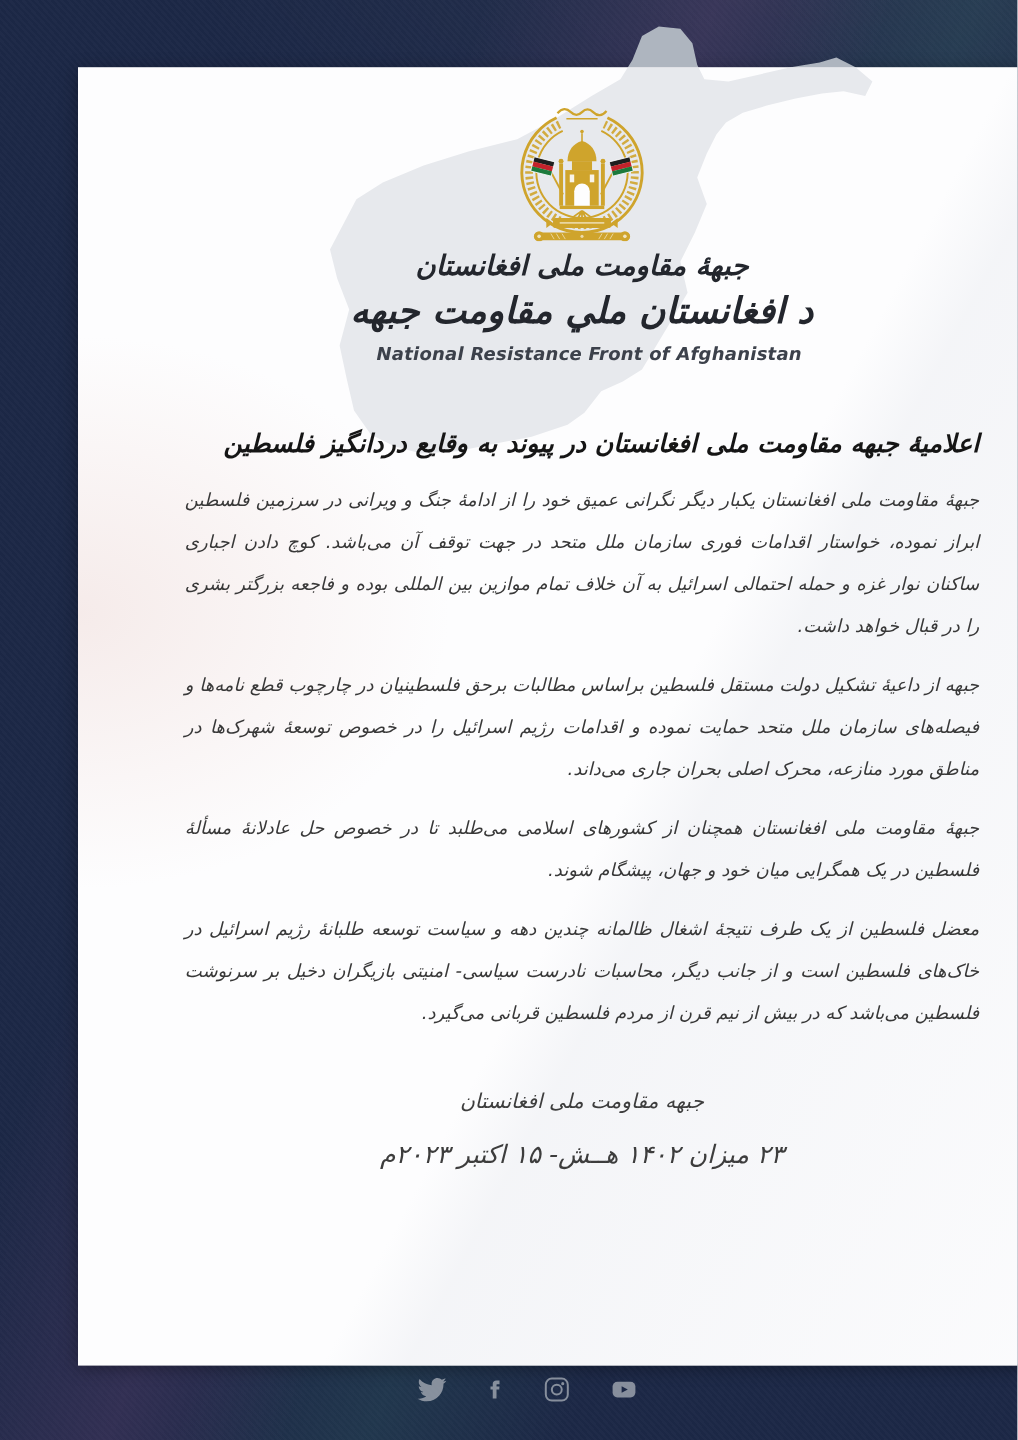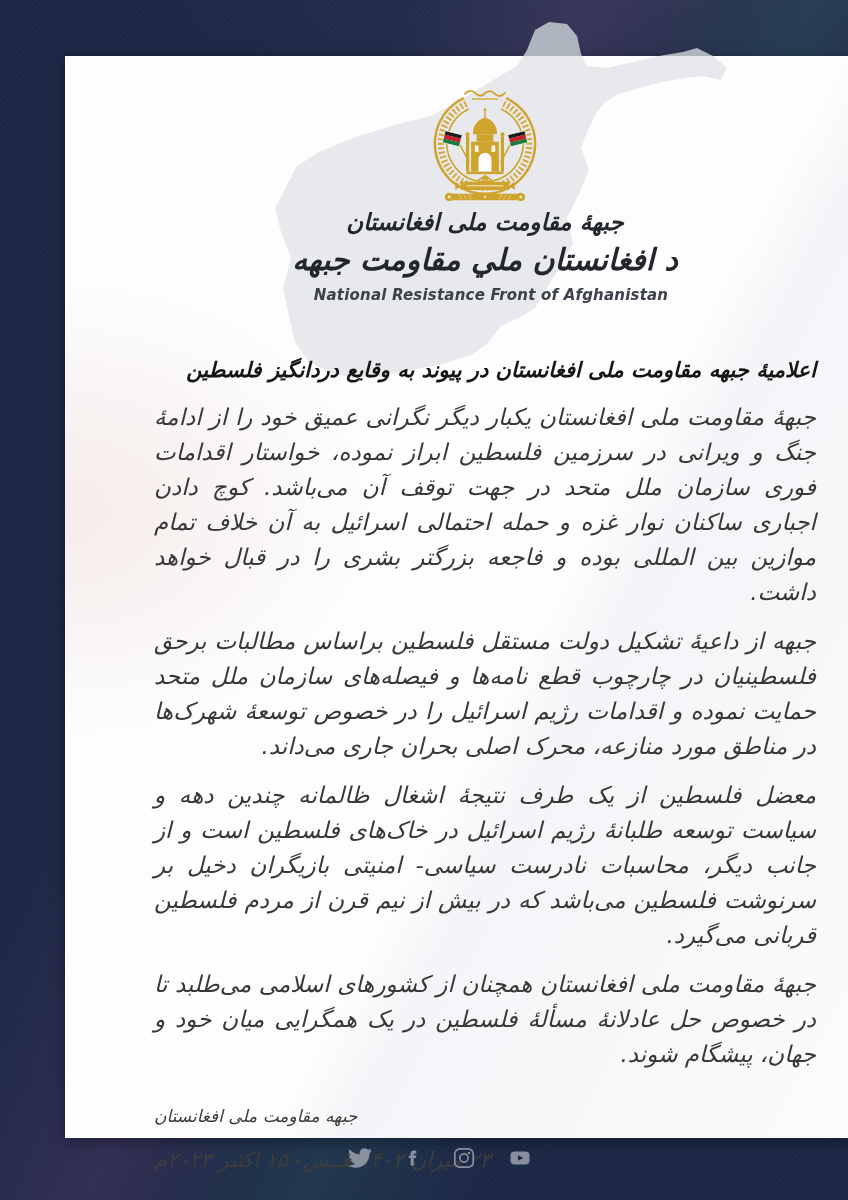--- a/index.html
+++ b/index.html
@@ -28,25 +28,25 @@
   .masthead{ text-align:center; direction:rtl; color:#23262d;}
   .cal-fa{font-size:23px;font-weight:bold;margin-top:8px;letter-spacing:0.5px;}
   .cal-ps{font-size:30px;font-weight:bold;margin-top:7px;letter-spacing:0.5px;}
   .name-en{direction:ltr;font-size:15px;font-weight:bold;color:#3c414b;margin-top:9px;letter-spacing:0.2px;padding-left:12px;}
   .text-col{width:662px;margin:0 auto;direction:rtl;}
   .title{
     font-size:21px;font-weight:bold;color:#151515;text-align:right;
     margin-top:54px;line-height:24px;
   }
   .para{
-    font-size:23px;line-height:35px;color:#383838;text-align:justify;
+    font-size:15px;line-height:35px;color:#383838;text-align:justify;
     margin:14px 0 0;
   }
   .para:first-of-type{margin-top:18px;}
-  .sig-block{text-align:left;margin-top:34px;color:#3d3d3d;}
+  .sig-block{text-align:center;margin-top:46px;color:#3d3d3d;}
   .sig{font-size:17px;}
   .date{font-size:21px;margin-top:22px;}
   .footer{
     position:absolute;left:0;top:1146px;width:848px;
     display:flex;justify-content:center;align-items:center;gap:33px;
     transform:translateX(16px);
   }
   .soc{width:24px;height:24px;display:block;opacity:0.85;cursor:pointer;}
 </style>
 </head>
@@ -145,22 +145,22 @@
       <div class="masthead">
         <div class="cal-fa">جبهۀ مقاومت ملی افغانستان</div>
         <div class="cal-ps">د افغانستان ملي مقاومت جبهه</div>
         <div class="name-en">National Resistance Front of Afghanistan</div>
       </div>
 
       <div class="text-col">
         <div class="title">اعلامیهٔ جبهه مقاومت ملی افغانستان در پیوند به وقایع دردانگیز فلسطین</div>
         <p class="para">جبههٔ مقاومت ملی افغانستان یکبار دیگر نگرانی عمیق خود را از ادامهٔ جنگ و ویرانی در سرزمین فلسطین ابراز نموده، خواستار اقدامات فوری سازمان ملل متحد در جهت توقف آن می‌باشد. کوچ دادن اجباری ساکنان نوار غزه و حمله احتمالی اسرائیل به آن خلاف تمام موازین بین المللی بوده و فاجعه بزرگتر بشری را در قبال خواهد داشت.</p>
         <p class="para">جبهه از داعیهٔ تشکیل دولت مستقل فلسطین براساس مطالبات برحق فلسطینیان در چارچوب قطع نامه‌ها و فیصله‌های سازمان ملل متحد حمایت نموده و اقدامات رژیم اسرائیل را در خصوص توسعهٔ شهرک‌ها در مناطق مورد منازعه، محرک اصلی بحران جاری می‌داند.</p>
+        <p class="para">جبههٔ مقاومت ملی افغانستان همچنان از کشورهای اسلامی می‌طلبد تا در خصوص حل عادلانهٔ مسألهٔ فلسطین در یک همگرایی میان خود و جهان، پیشگام شوند.</p>
         <p class="para">معضل فلسطین از یک طرف نتیجهٔ اشغال ظالمانه چندین دهه و سیاست توسعه طلبانهٔ رژیم اسرائیل در خاک‌های فلسطین است و از جانب دیگر، محاسبات نادرست سیاسی- امنیتی بازیگران دخیل بر سرنوشت فلسطین می‌باشد که در بیش از نیم قرن از مردم فلسطین قربانی می‌گیرد.</p>
-        <p class="para">جبههٔ مقاومت ملی افغانستان همچنان از کشورهای اسلامی می‌طلبد تا در خصوص حل عادلانهٔ مسألهٔ فلسطین در یک همگرایی میان خود و جهان، پیشگام شوند.</p>
         <div class="sig-block">
           <div class="sig">جبهه مقاومت ملی افغانستان</div>
           <div class="date">۲۳ میزان ۱۴۰۲ هــش-  ۱۵ اکتبر ۲۰۲۳م</div>
         </div>
       </div>
 
     </div>
   </div>
 
   <div class="footer">

